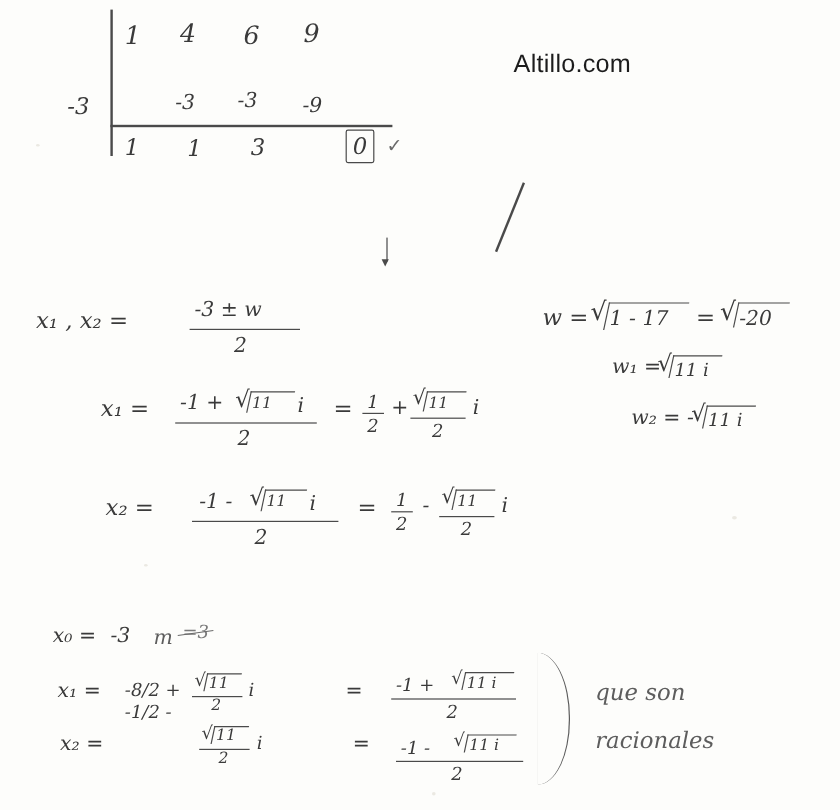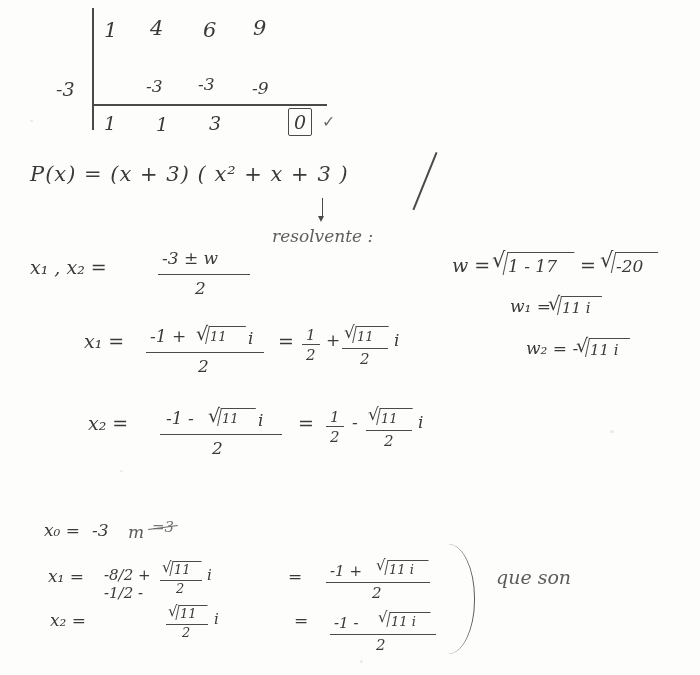--- a/index.html
+++ b/index.html
@@ -121,20 +121,21 @@
 </head>
 <body>
 
 <div id="page">
 
   <div class="paper-speck" style="left:30px;top:120px;width:3px;height:2px;"></div>
   <div class="paper-speck" style="left:610px;top:430px;width:4px;height:3px;"></div>
   <div class="paper-speck" style="left:360px;top:660px;width:3px;height:3px;"></div>
   <div class="paper-speck" style="left:120px;top:470px;width:3px;height:2px;"></div>
 
+  <div class="watermark" style="left:428px; top:42px;">Altillo.com</div>
 
   <div class="vline" style="left:92px; top:8px; width:2px; height:122px;"></div>
 
   <div class="hline" style="left:92px; top:104px; width:235px; height:2px;"></div>
 
   <div class="hw s21 ital" style="left:104px; top:18px;">1</div>
   <div class="hw s21 ital" style="left:150px; top:16px;">4</div>
   <div class="hw s21 ital" style="left:203px; top:18px;">6</div>
   <div class="hw s21 ital" style="left:253px; top:16px;">9</div>
 
@@ -145,27 +146,25 @@
   <div class="hw s17 ital" style="left:252px; top:78px;">-9</div>
 
   <div class="hw s19 ital" style="left:104px; top:112px;">1</div>
   <div class="hw s19 ital" style="left:156px; top:113px;">1</div>
   <div class="hw s19 ital" style="left:209px; top:112px;">3</div>
 
   <div class="boxed" style="left:288px; top:108px; width:22px; height:26px;"></div>
   <div class="hw s19 ital" style="left:294px; top:111px;">0</div>
   <div class="check" style="left:322px; top:112px;">✓</div>
 
-  <div class="hw s21 ital" style="left:30px; top:162px; letter-spacing:1px;">P(x) = (x + 3) ( x² + x + 3 )</div>
 
   <div class="slash" style="left:424px; top:150px; height:62px; transform:rotate(22deg);"></div>
 
   <div class="arrow-down" style="left:322px; top:198px; height:20px;"></div>
   <div class="arrow-head" style="left:318px; top:216px;"></div>
-  <div class="hw s17 ital light" style="left:272px; top:226px;">resolvente :</div>
 
   <div class="hw s19 ital" style="left:30px; top:256px;">x₁ , x₂ =</div>
 
   <div class="hw s17 ital" style="left:162px; top:248px;">-3 ± w</div>
   <div class="fbar" style="left:158px; top:274px; width:92px;"></div>
   <div class="hw s17 ital" style="left:195px; top:278px;">2</div>
 
   <div class="hw s19 ital" style="left:452px; top:254px;">w =</div>
   <div class="hw s21 ital" style="left:492px; top:248px;">√</div>
   <div class="radical" style="left:505px; top:252px; width:66px; height:22px;"></div>
@@ -274,14 +273,15 @@
   <div class="hw s15 ital" style="left:334px; top:614px;">-1 -</div>
   <div class="hw s15 ital" style="left:378px; top:608px;">√</div>
   <div class="radical" style="left:388px; top:612px; width:40px; height:14px;"></div>
   <div class="hw s13 ital" style="left:391px; top:614px;">11 i</div>
   <div class="fbar" style="left:330px; top:634px; width:106px;"></div>
   <div class="hw s15 ital" style="left:376px; top:636px;">2</div>
 
   <div class="brace" style="left:448px; top:544px; height:110px;"></div>
 
   <div class="hw s19 ital light" style="left:496px; top:566px;">que son</div>
+  <div class="hw s19 ital light" style="left:496px; top:606px;">racionales</div>
 
 </div>
 
 </body></html>

